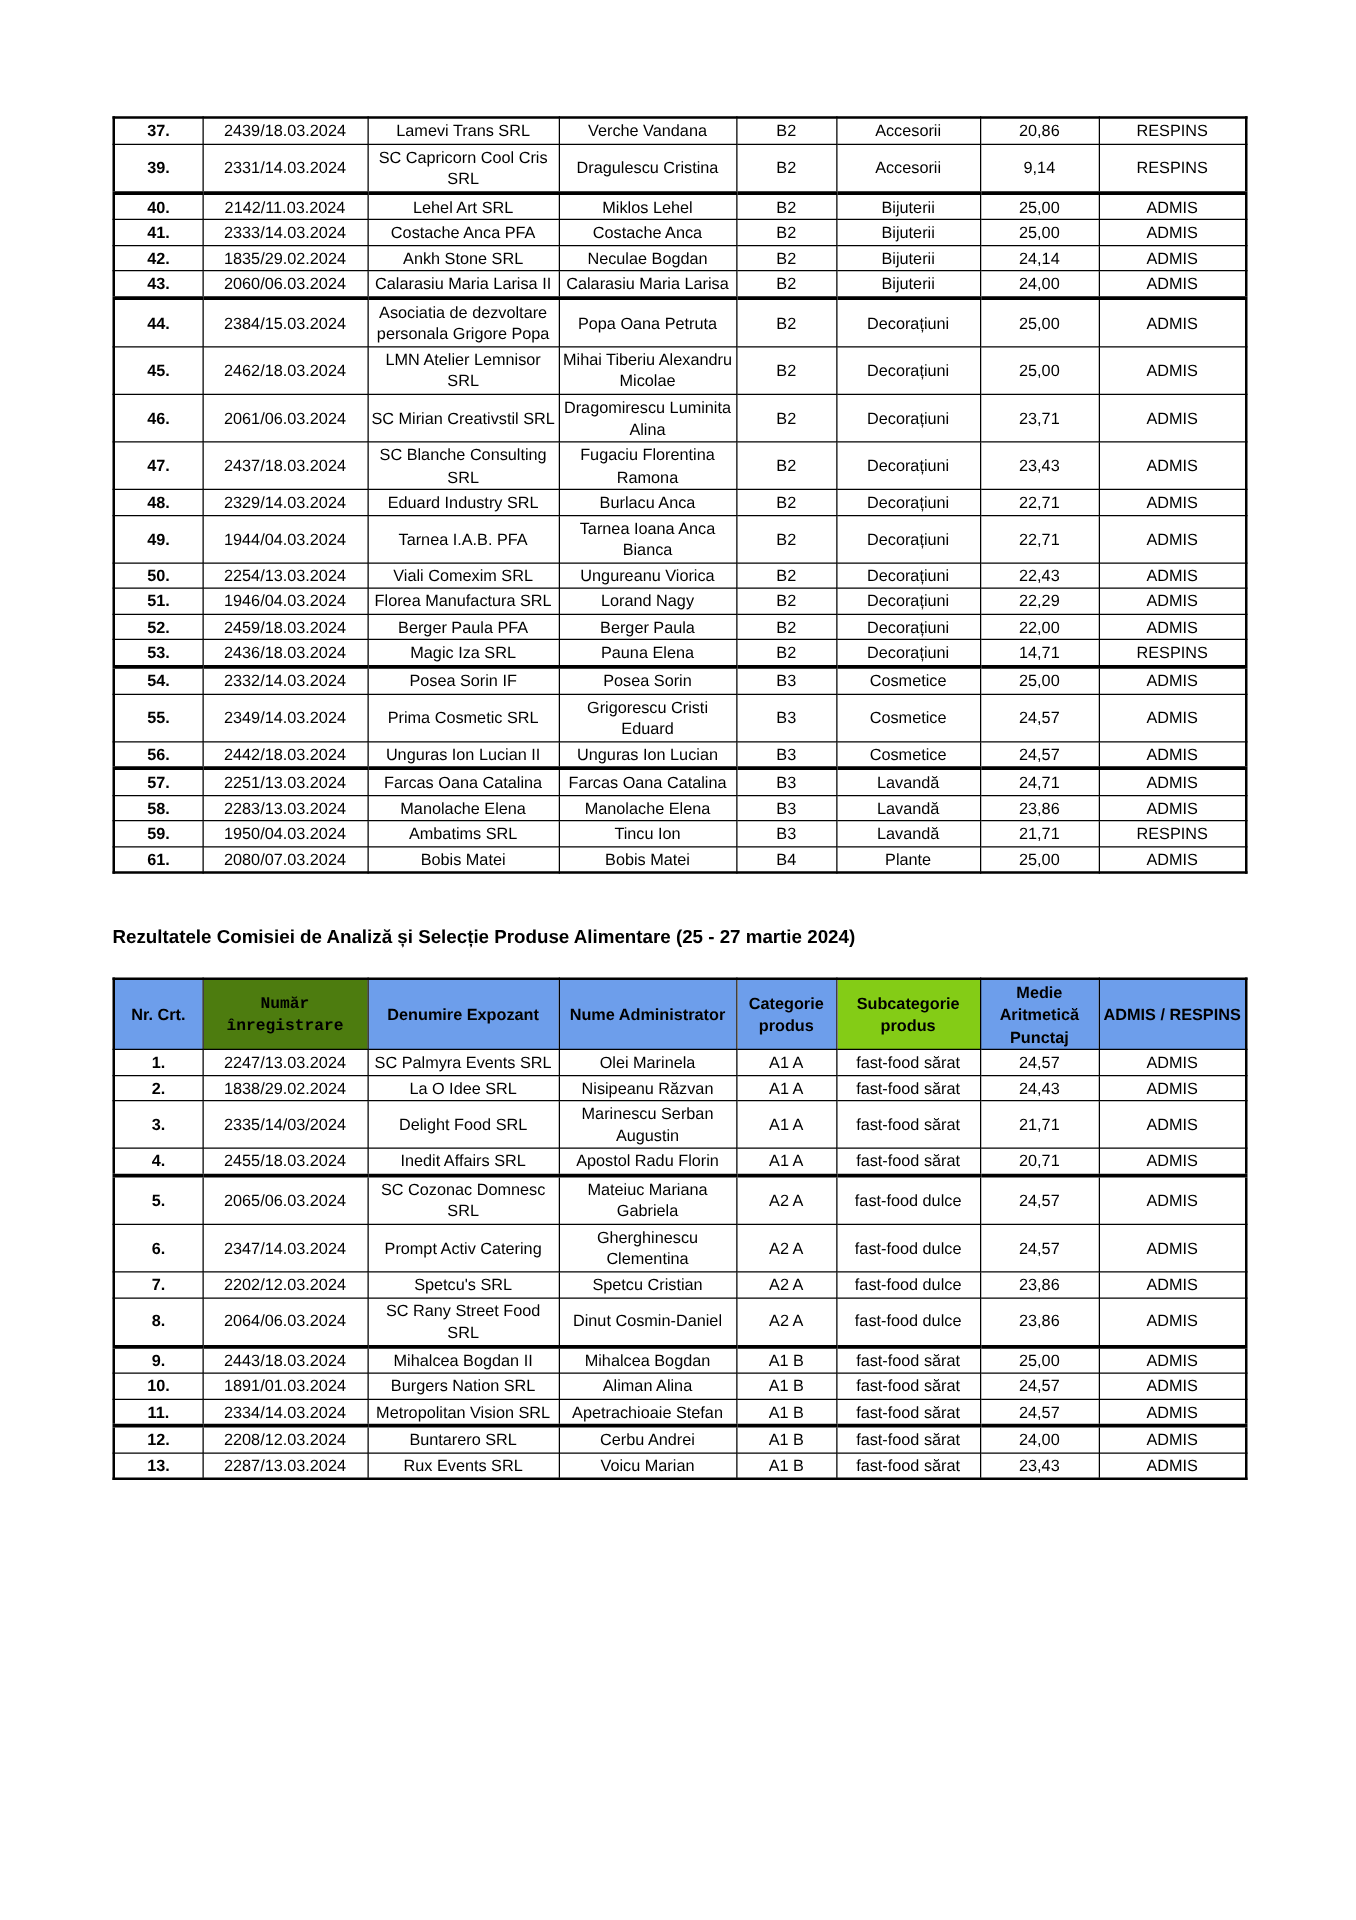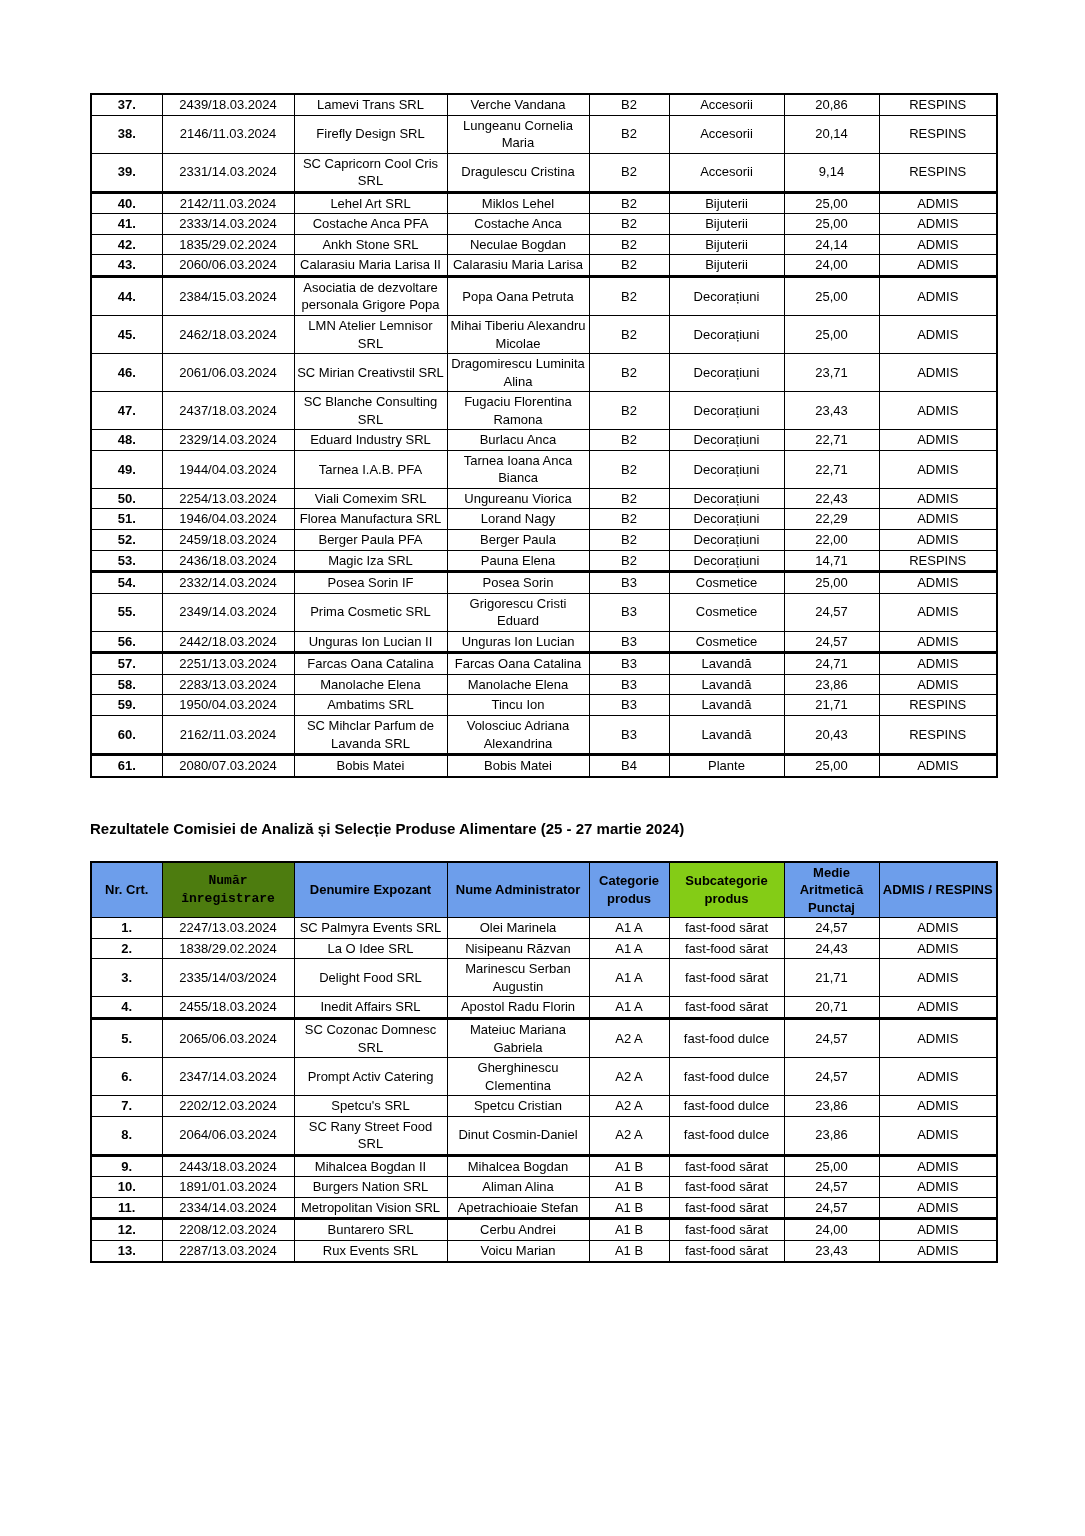--- a/index.html
+++ b/index.html
@@ -81,30 +81,20 @@
         <tr>
     <td class="c-num">37.</td>
     <td>2439/18.03.2024</td>
     <td>Lamevi Trans SRL</td>
     <td>Verche Vandana</td>
     <td>B2</td>
     <td>Accesorii</td>
     <td>20,86</td>
     <td>RESPINS</td>
   </tr>
-        <tr>
-    <td class="c-num">38.</td>
-    <td>2146/11.03.2024</td>
-    <td>Firefly Design SRL</td>
-    <td>Lungeanu Cornelia Maria</td>
-    <td>B2</td>
-    <td>Accesorii</td>
-    <td>20,14</td>
-    <td>RESPINS</td>
-  </tr>
         <tr class="group-end">
     <td class="c-num">39.</td>
     <td>2331/14.03.2024</td>
     <td>SC Capricorn Cool Cris SRL</td>
     <td>Dragulescu Cristina</td>
     <td>B2</td>
     <td>Accesorii</td>
     <td>9,14</td>
     <td>RESPINS</td>
   </tr>
@@ -299,30 +289,20 @@
     <td>ADMIS</td>
   </tr>
         <tr>
     <td class="c-num">59.</td>
     <td>1950/04.03.2024</td>
     <td>Ambatims SRL</td>
     <td>Tincu Ion</td>
     <td>B3</td>
     <td>Lavandă</td>
     <td>21,71</td>
-    <td>RESPINS</td>
-  </tr>
-        <tr class="group-end">
-    <td class="c-num">60.</td>
-    <td>2162/11.03.2024</td>
-    <td>SC Mihclar Parfum de Lavanda SRL</td>
-    <td>Volosciuc Adriana Alexandrina</td>
-    <td>B3</td>
-    <td>Lavandă</td>
-    <td>20,43</td>
     <td>RESPINS</td>
   </tr>
         <tr>
     <td class="c-num">61.</td>
     <td>2080/07.03.2024</td>
     <td>Bobis Matei</td>
     <td>Bobis Matei</td>
     <td>B4</td>
     <td>Plante</td>
     <td>25,00</td>

